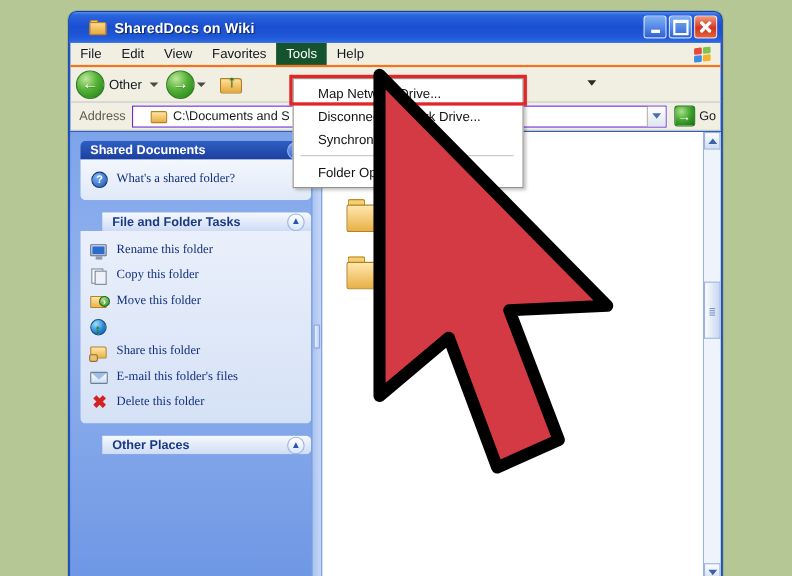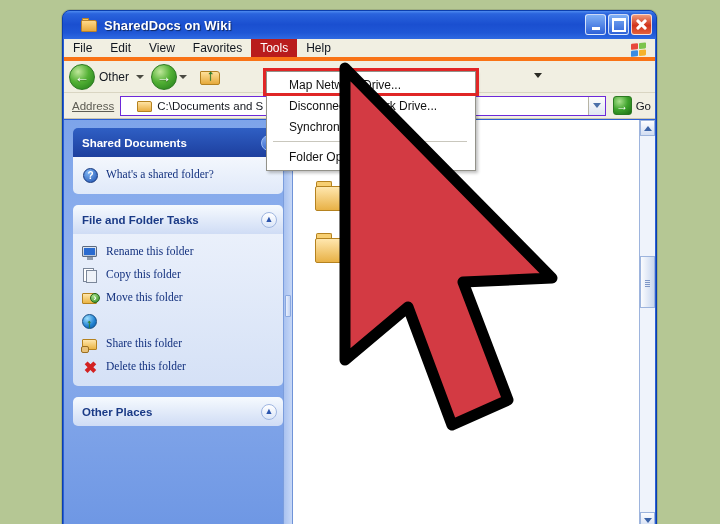--- a/index.html
+++ b/index.html
@@ -69,29 +69,29 @@
   .wbtn.close .x1, .wbtn.close .x2 {
     position: absolute; width: 13px; height: 3px; background: #fff; border-radius: 1px;
   }
   .wbtn.close .x1 { transform: rotate(45deg); }
   .wbtn.close .x2 { transform: rotate(-45deg); }
 
   
   .menubar {
     height: 22px; background: #f1efe2;
     display: flex; align-items: stretch;
-    border-bottom: 4px solid #f97316;
+    border-bottom: 2px solid #f97316;
     position: relative;
     margin: 0 1px;
   }
   .menu-item {
     padding: 0 9px; font-size: 12px; color: #11161f;
     display: flex; align-items: center; white-space: nowrap;
   }
-  .menu-item.active { background: #b91c1c; color: #fff; }
+  .menu-item.active { background: #14532d; color: #fff; }
   .winflag {
     position: absolute; right: 3px; top: 1px; width: 26px; height: 20px;
     display: flex; align-items: center; justify-content: center;
   }
   .flag { position: relative; width: 17px; height: 15px; transform: skewY(-6deg); }
   .flag i { position: absolute; width: 7px; height: 6px; border-radius: 1px; display:block; }
   .flag .q1 { left: 0; top: 0; background: #e8483b; }
   .flag .q2 { left: 8px; top: 0; background: #7ec44c; }
   .flag .q3 { left: 0; top: 7px; background: #3b8ce2; }
   .flag .q4 { left: 8px; top: 7px; background: #f5b32c; }
@@ -142,21 +142,21 @@
     width: 0; height: 0; border-left: 4px solid transparent; border-right: 4px solid transparent;
     border-top: 5px solid #2b2b24;
   }
 
   
   .addressbar {
     height: 26px; background: #f1efe2; margin: 0 1px;
     display: flex; align-items: center; padding: 0 4px;
     border-bottom: 1px solid #c8c4b0; position: relative;
   }
-  .addr-label { font-size: 11.5px; color: #5d5c53; padding: 0 6px 0 4px; text-decoration: underline; }
+  .addr-label { font-size: 11.5px; color: #5d5c53; padding: 0 6px 0 4px; }
   .addr-field {
     flex: 1; height: 20px; background: #fff; border: 1px solid #6d28d9;
     display: flex; align-items: center; padding-left: 16px; position: relative;
   }
   .addr-ico {
     width: 16px; height: 12px; flex: none; margin-right: 4px; position: relative;
   }
   .addr-ico .back {
     position: absolute; left: 0; top: 1px; width: 15px; height: 11px;
     background: linear-gradient(180deg,#ffe3a3,#e9ae42);
@@ -188,29 +188,30 @@
     position: absolute; left: 1px; right: 1px; top: 109px; bottom: 1px;
     display: flex; background: #7ba2e8;
   }
   .sidebar {
     width: 228px; flex: none;
     background: linear-gradient(180deg,#7da4ea 0%,#93b3ee 40%,#6e97e4 100%);
     padding: 8px 9px 0 9px; overflow: hidden; position: relative;
   }
   .panel { border-radius: 5px; overflow: hidden; margin-bottom: 11px; }
   .panel-head {
-    height: 29px; display: flex; align-items: center; justify-content: space-between;
+    height: 17px; display: flex; align-items: center; justify-content: space-between;
     padding: 0 6px 0 9px;
   }
   .panel-head.dark {
     background: linear-gradient(180deg,#2f5fc4,#1d3f9e);
   }
   .panel-head.dark .ph-title { color: #fff; }
   .panel-head.light {
     background: linear-gradient(180deg,#f6fafe,#cfdcf5);
+    margin-left: 20px;
   }
   .panel-head.light .ph-title { color: #1a3a86; }
   .ph-title { font-size: 11.5px; font-weight: bold; }
   .ph-btn {
     width: 16px; height: 16px; border-radius: 50%; flex: none;
     display: flex; align-items: center; justify-content: center;
     font-size: 9px; font-weight: bold; line-height: 1;
   }
   .ph-btn.onDark { background: linear-gradient(180deg,#7ea7ee,#3f6dd0); color:#fff; border:1px solid #9dbdf5;}
   .ph-btn.onLight { background: linear-gradient(180deg,#ffffff,#dbe6f8); color:#2b55ad; border:1px solid #9fb6e0;}
@@ -499,20 +500,27 @@
             </div>
 
             <div class="row">
               <span class="ico ico-share">
                 <span class="fld"></span>
                   <span class="hand"></span>
               </span>
               <span class="lbl">Share this folder</span>
             </div>
 
+            <div class="row">
+              <span class="ico ico-mail">
+                <span class="envb"></span>
+                  <span class="flap"></span>
+              </span>
+              <span class="lbl">E-mail this folder's files</span>
+            </div>
 
             <div class="row">
               <span class="ico ico-del">✖</span>
               <span class="lbl">Delete this folder</span>
             </div>
 
           </div>
         </div>
 
         <div class="panel">

